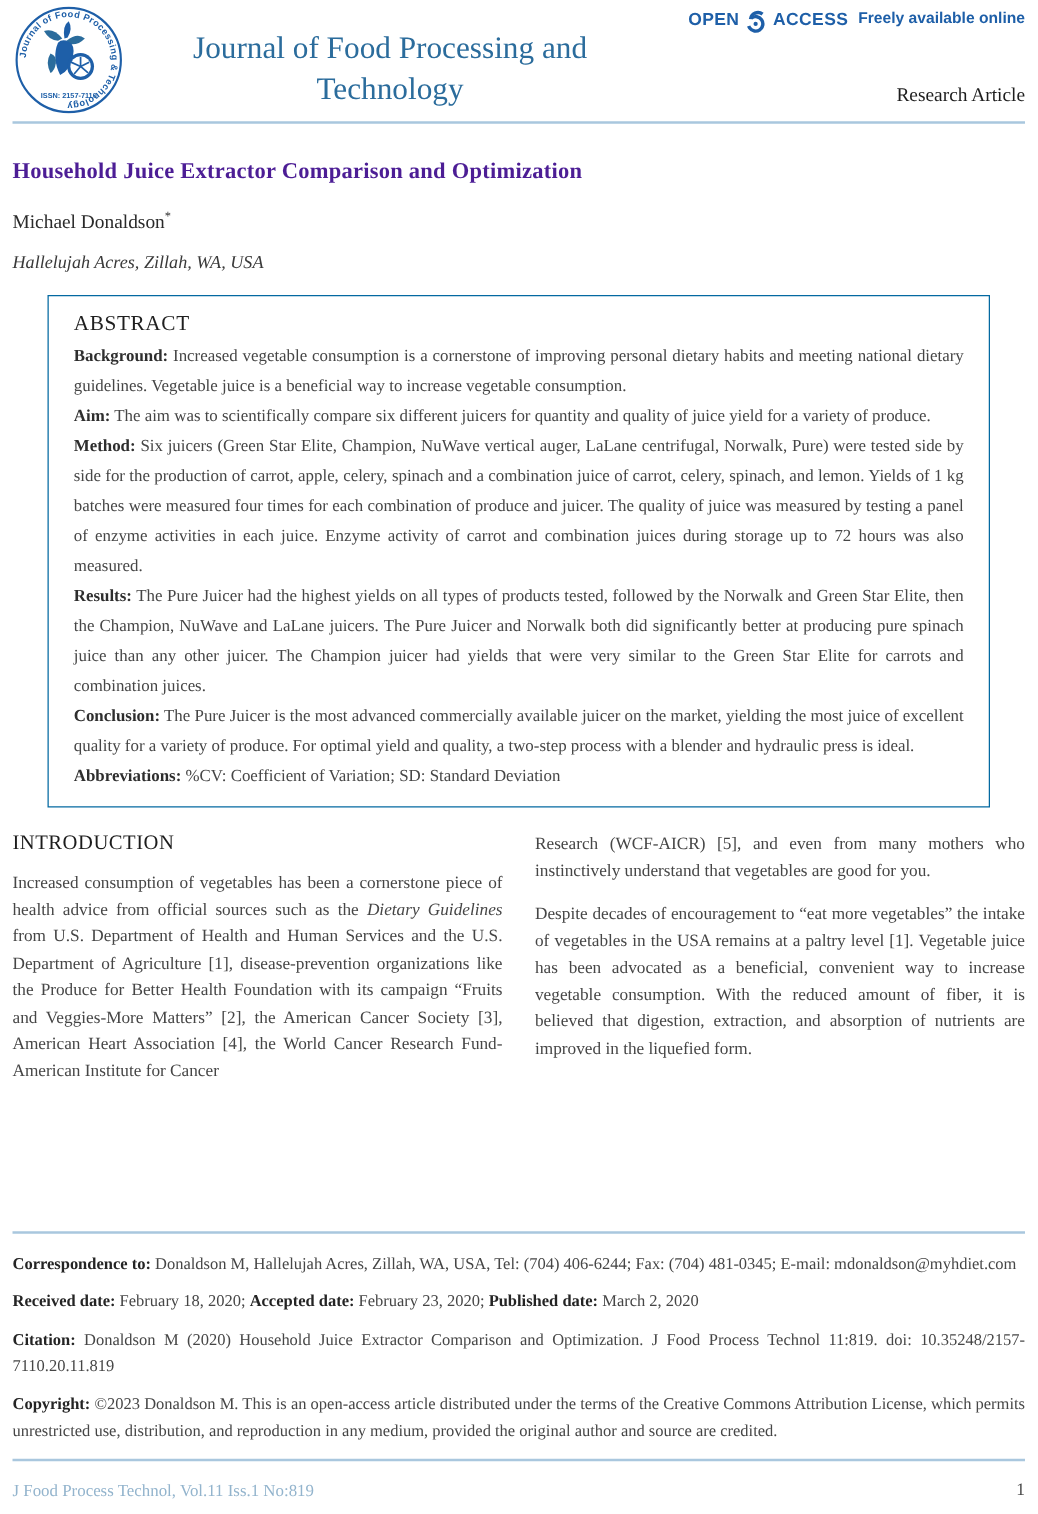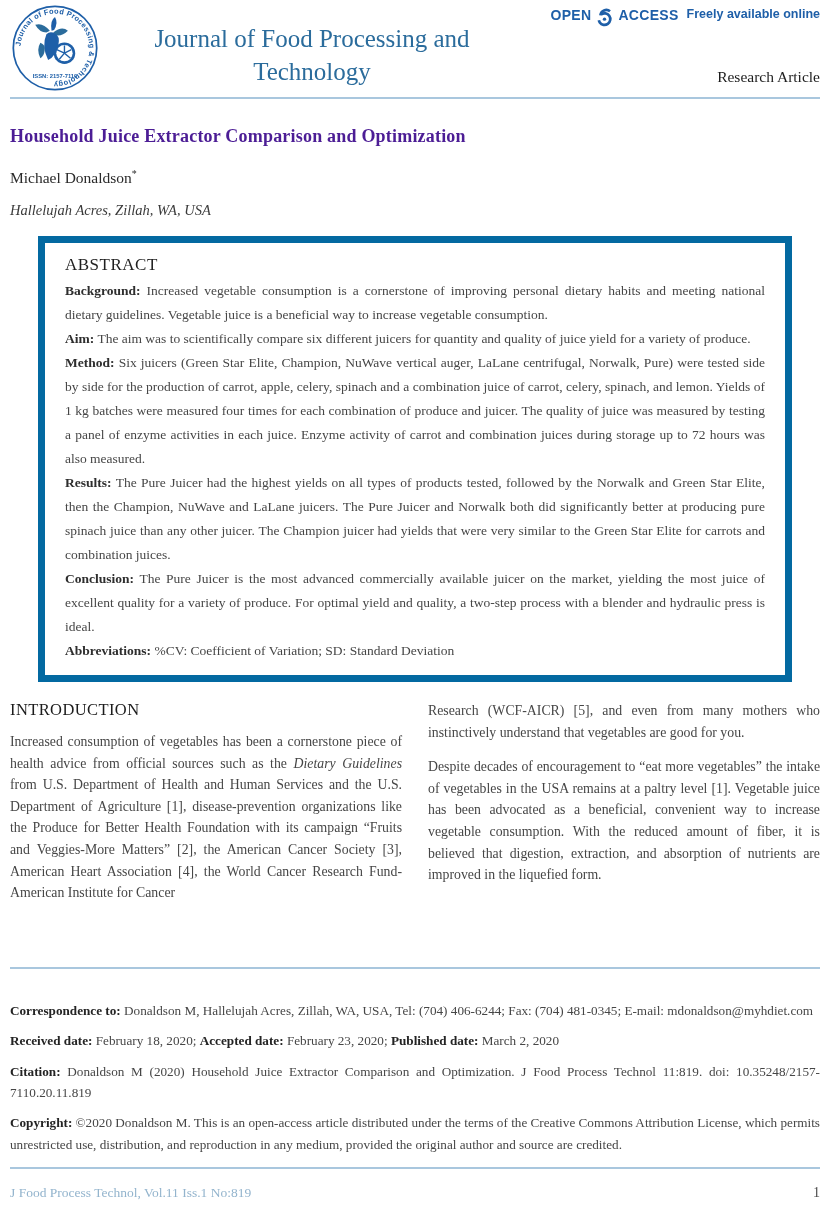--- a/index.html
+++ b/index.html
@@ -19,36 +19,36 @@
   .rtype { position:absolute; right:0; top:68px; font-size:15.5px; color:#1d1d1d; }
   .rule { height:2px; background:#a9c7de; border:0; flex:0 0 auto; }
 
   
   .atitle { margin-top:27px; font-size:18px; font-weight:bold; color:#4c1d95; letter-spacing:.2px; }
   .author { margin-top:21px; font-size:15.5px; color:#2a2a2a; }
   .author sup { font-size:10px; }
   .affil { margin-top:15px; font-size:14.5px; font-style:italic; color:#3a3a3a; }
 
   
-  .abs-box { margin:17px 28px 0 28px; border:7px solid #0369a1; padding:12px 20px 12px 20px; }
+  .abs-box { margin:17px 28px 0 28px; border:1px solid #0369a1; padding:12px 20px 12px 20px; }
   .abs-h { font-size:17px; color:#1f1f1f; letter-spacing:.5px; margin-bottom:4px; font-weight:400; }
   .abs-box p { font-size:13.5px; line-height:1.78; text-align:justify; color:#464646; }
   .abs-box p b { color:#2e2e2e; }
 
   
   .intro { margin-top:18px; display:flex; gap:26px; }
   .col { flex:1 1 0; }
   .sec-h { font-size:16.5px; color:#1c1c1c; letter-spacing:.4px; margin-bottom:11px; font-weight:400; }
   .col p { font-size:13.8px; line-height:1.56; text-align:justify; color:#464646; }
   .col p + p { margin-top:13px; }
 
   
   .bottom { margin-top:auto; }
   .thin-rule { height:2px; background:#a9c7de; border:0; }
-  .notes { padding:22px 0 0 0; }
+  .notes { padding:4px 0 0 0; }
   .note { font-size:13.2px; line-height:1.62; text-align:justify; color:#464646; margin-top:9px; }
   .note b { color:#242424; }
 
   
   .pfoot-rule { margin-top:12px; }
   .pfoot { display:flex; justify-content:space-between; align-items:flex-end; padding:16px 0 10px 0; }
   .pfoot .jref { font-size:13.5px; color:#93b4cd; }
   .pfoot .pnum { font-size:14px; color:#4a4a4a; }
 </style>
 </head>
@@ -127,21 +127,21 @@
       <p>Despite decades of encouragement to “eat more vegetables” the intake of vegetables in the USA remains at a paltry level [1]. Vegetable juice has been advocated as a beneficial, convenient way to increase vegetable consumption. With the reduced amount of fiber, it is believed that digestion, extraction, and absorption of nutrients are improved in the liquefied form.</p>
     </div>
   </div>
 
   <div class="bottom">
     <hr class="thin-rule">
     <div class="notes">
       <p class="note"><b>Correspondence to:</b><span> Donaldson M, Hallelujah Acres, Zillah, WA, USA, Tel: (704) 406-6244; Fax: (704) 481-0345; E-mail: mdonaldson@myhdiet.com</span></p>
       <p class="note"><b>Received date:</b><span> February 18, 2020; </span><b>Accepted date:</b><span> February 23, 2020; </span><b>Published date:</b><span> March 2, 2020</span></p>
       <p class="note"><b>Citation:</b><span> Donaldson M (2020) Household Juice Extractor Comparison and Optimization. J Food Process Technol 11:819. doi: 10.35248/2157-7110.20.11.819</span></p>
-      <p class="note"><b>Copyright:</b><span> ©2020 Donaldson M. This is an open-access article distributed under the terms of the Creative Commons Attribution License, which permits unrestricted use, distribution, and reproduction in any medium, provided the original author and source are credited.</span></p>
+      <p class="note"><b>Copyright:</b><span> ©2023 Donaldson M. This is an open-access article distributed under the terms of the Creative Commons Attribution License, which permits unrestricted use, distribution, and reproduction in any medium, provided the original author and source are credited.</span></p>
     </div>
 
     <hr class="thin-rule pfoot-rule">
     <div class="pfoot">
       <span class="jref">J Food Process Technol, Vol.11 Iss.1 No:819</span>
       <span class="pnum">1</span>
     </div>
   </div>
 
 </div>

